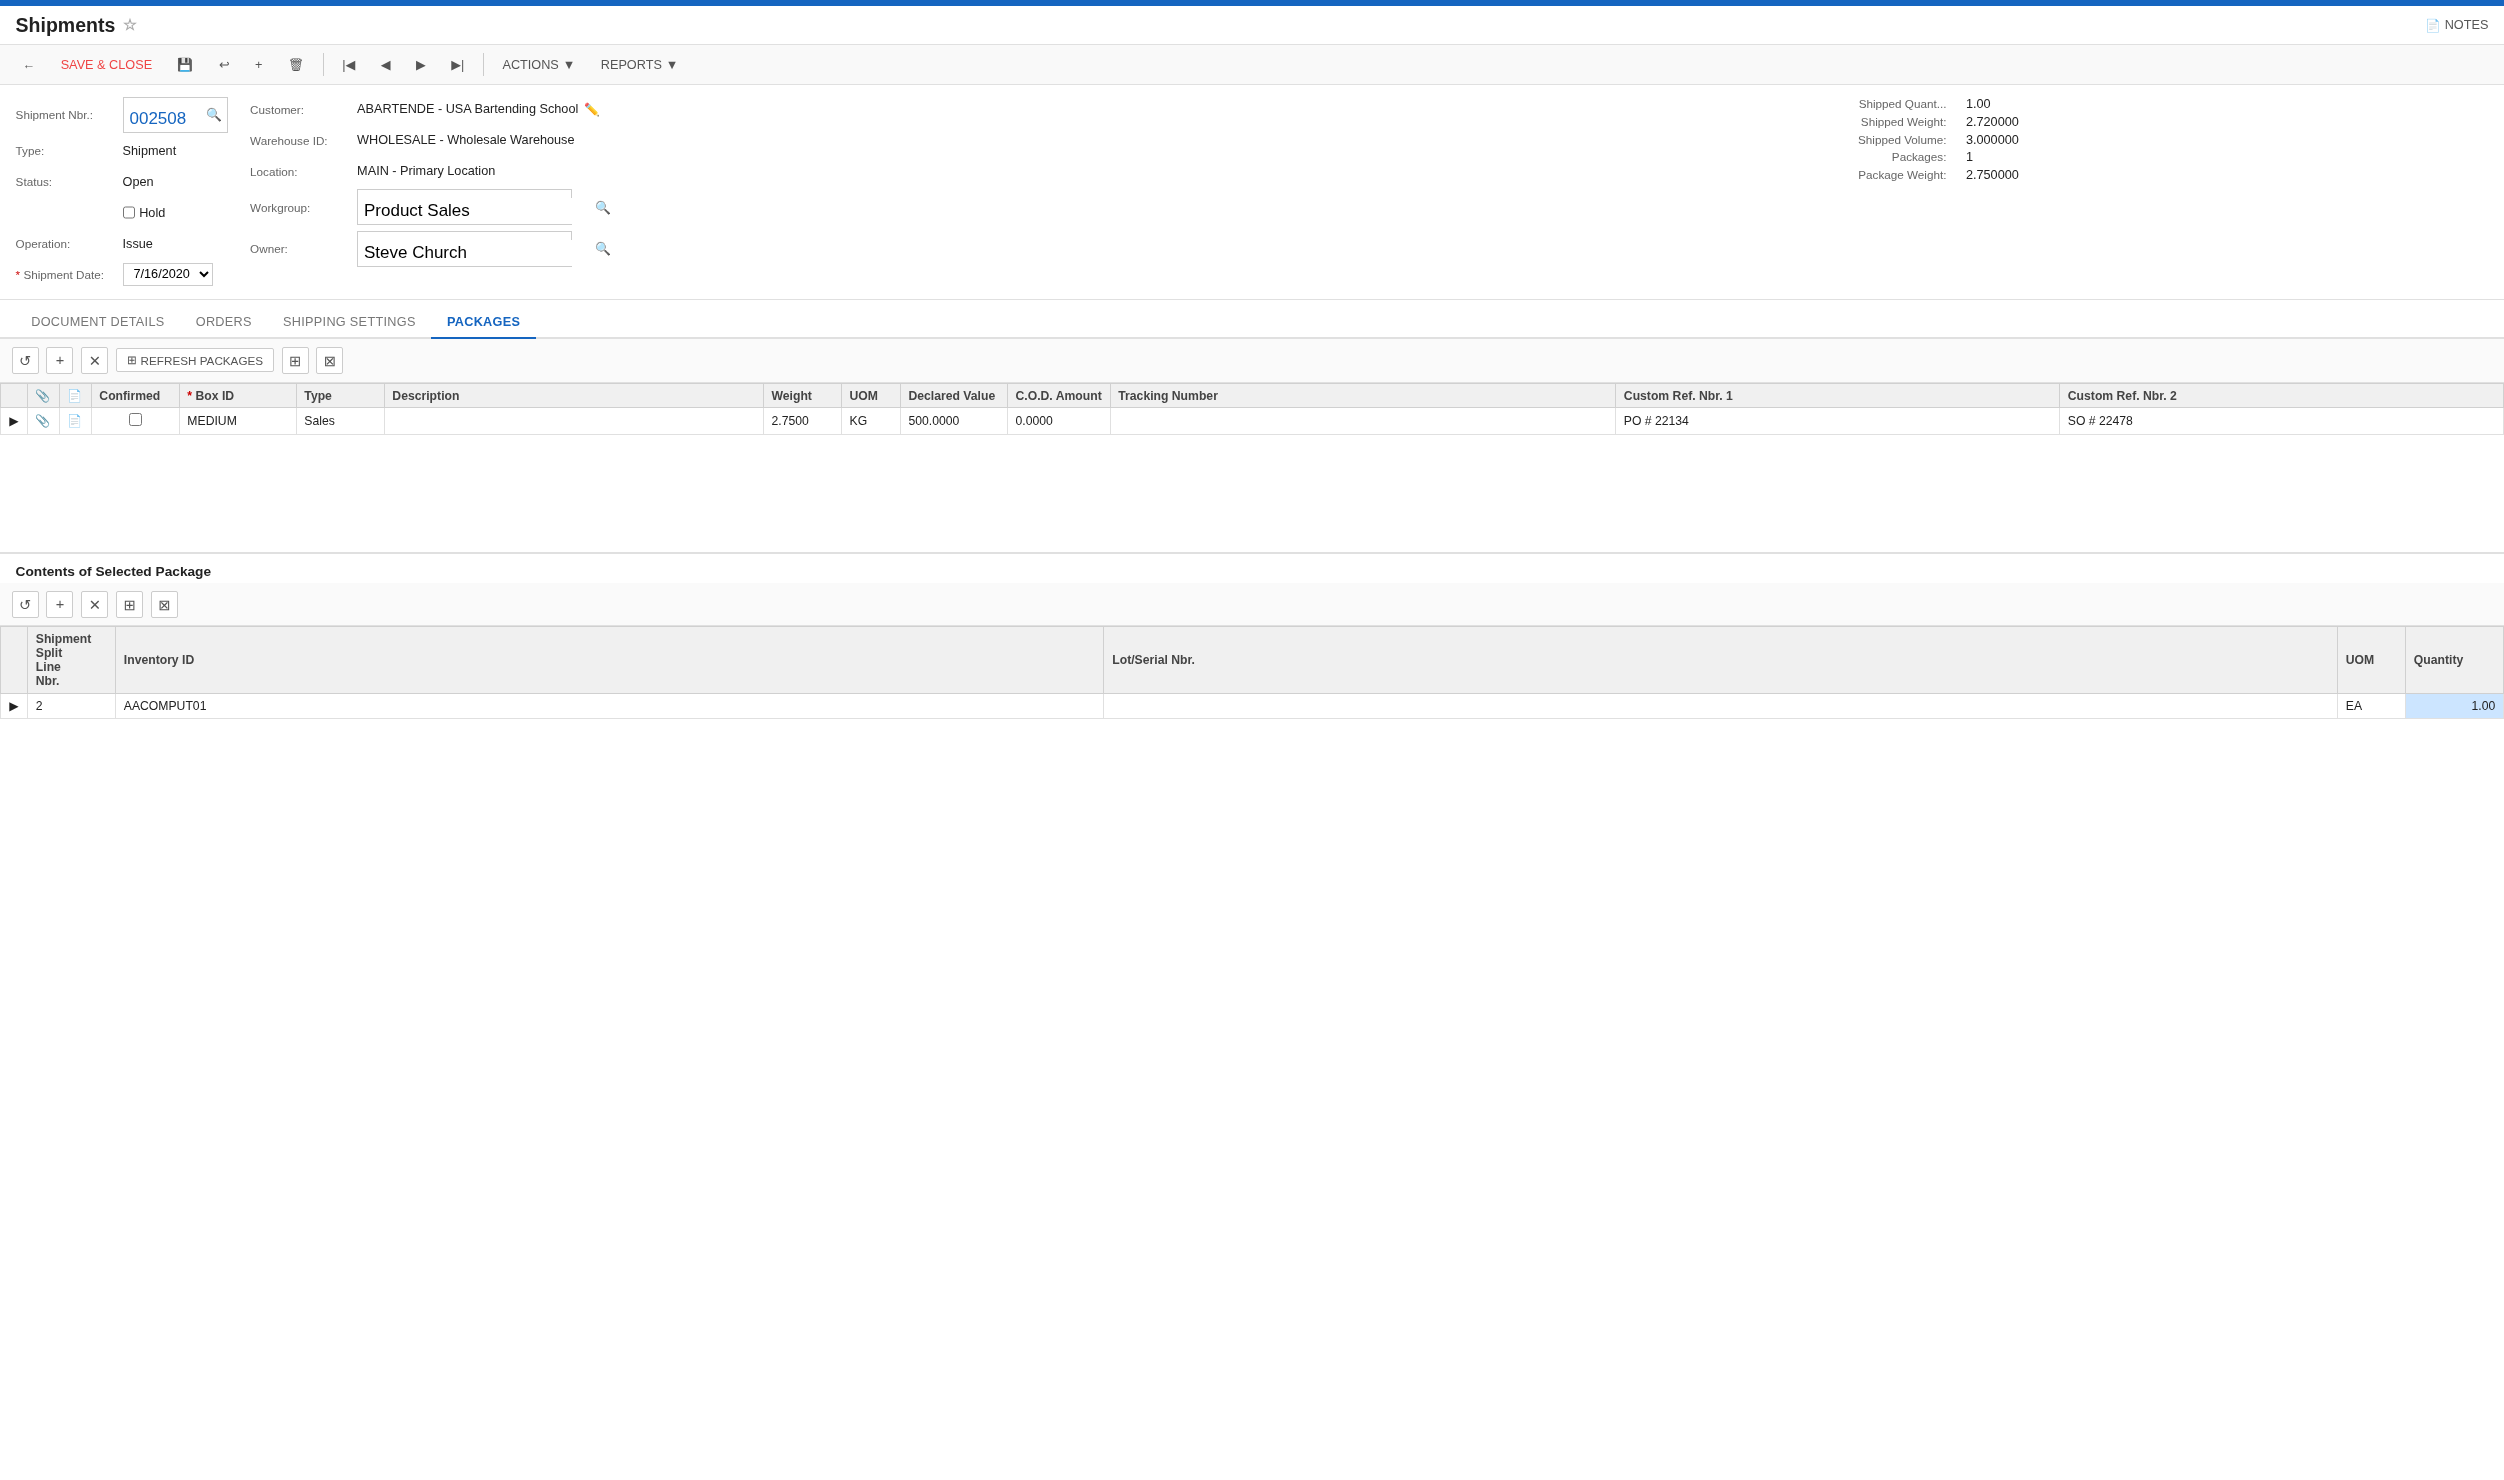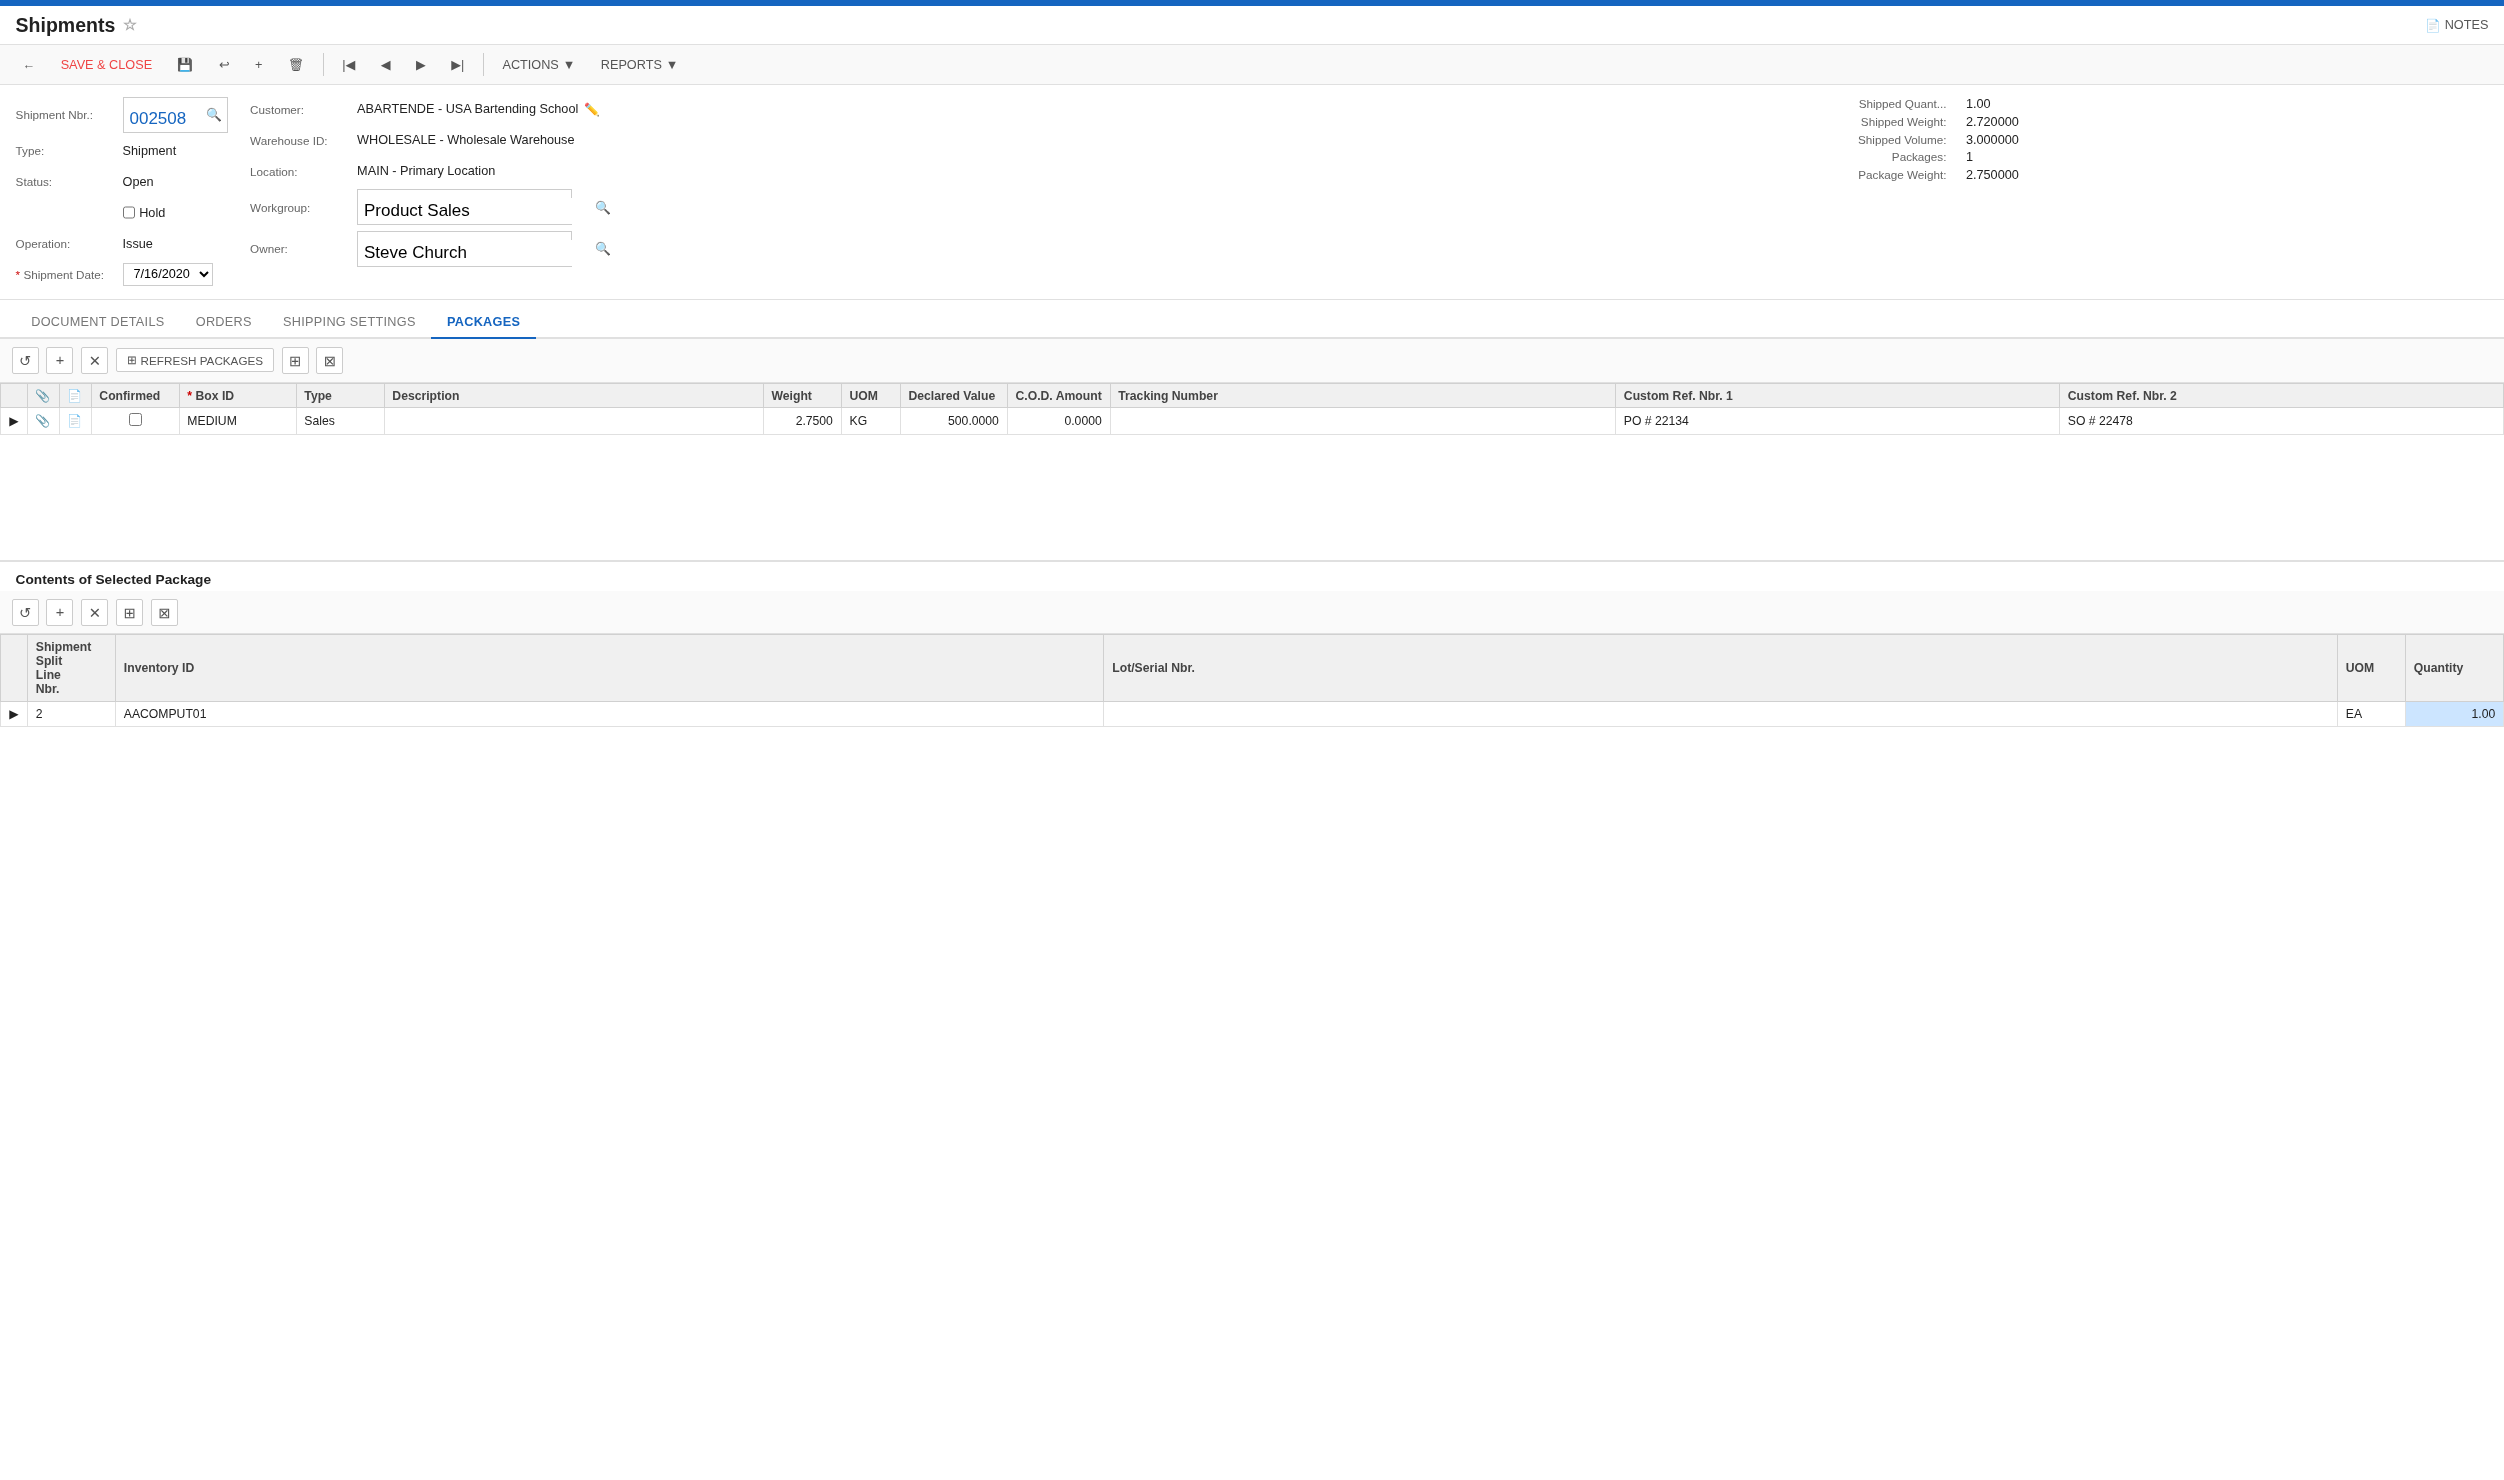--- a/index.html
+++ b/index.html
@@ -205,25 +205,25 @@
       white-space: nowrap;
     }
     .data-table th.required::before { content: '* '; color: #c00; }
     .data-table td {
       border: 1px solid #e0e0e0;
       padding: 4.9px 7.8px;
       color: #222;
       white-space: nowrap;
     }
     .data-table .center { text-align: center; }
-    .data-table .right { text-align: right; }
+    .data-table .right { text-align: left; }
 
     
     .contents-section {
-      margin-top: 8px;
+      margin-top: 0;
       border-top: 2px solid #e0e0e0;
     }
     .contents-header {
       padding: 9.8px 15.6px 3.9px 15.6px;
       font-weight: 700;
       font-size: 13.7px;
       color: #222;
     }
     .qty-cell { background: #cce5ff; text-align: right; padding: 3.9px 7.8px; }
     .packages-section { }

